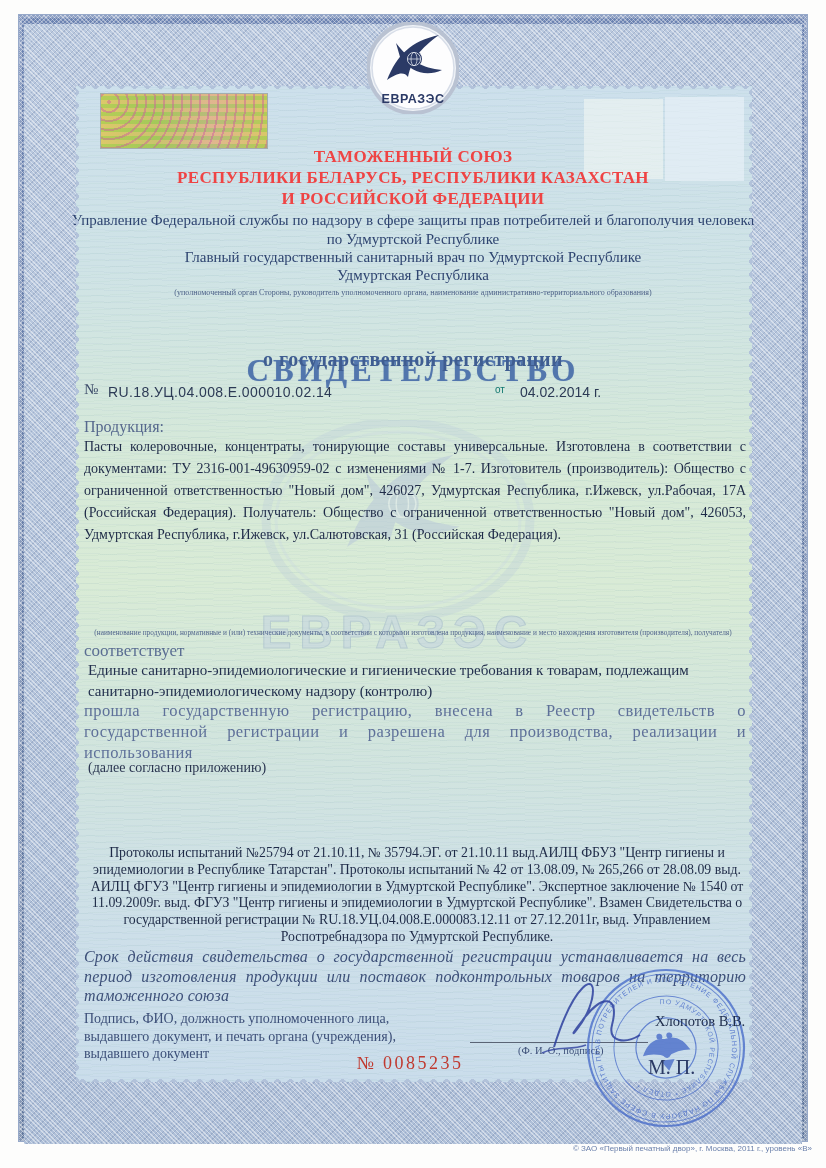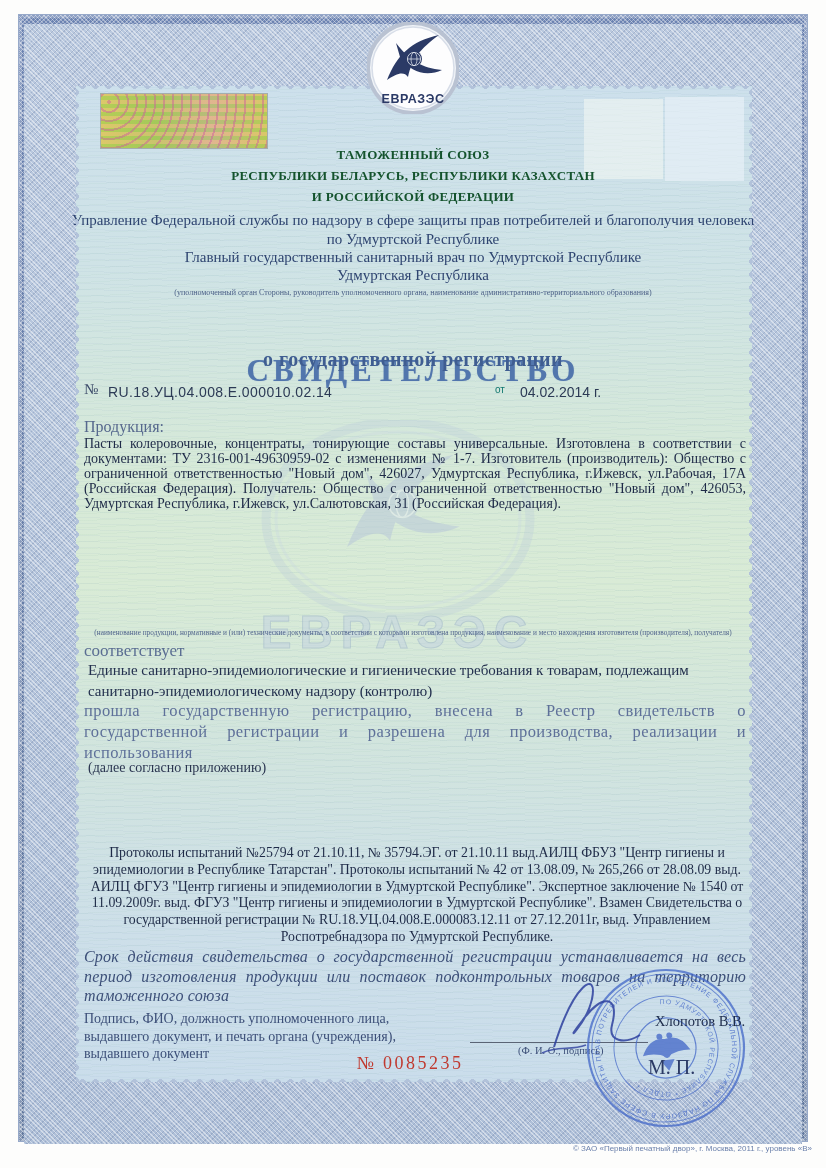--- a/index.html
+++ b/index.html
@@ -48,33 +48,33 @@
   .patch2{left:665px;top:97px;width:79px;height:84px;background:rgba(236,243,250,.6);}
   .logo-top{left:367px;top:22px;width:92px;height:92px;z-index:3;}
   .watermark{left:232px;top:420px;width:332px;height:242px;opacity:.5;pointer-events:none;}
   .stamp{left:585px;top:967px;width:162px;height:162px;z-index:4;transform:rotate(-8deg);opacity:.9;}
   .signature{left:540px;top:965px;width:120px;height:100px;z-index:5;}
   .sigline{left:470px;top:1042px;width:178px;border-bottom:1px solid #5a6475;}
   .sigcaption{left:518px;top:1045px;font-size:10.5px;color:#3c4f78;}
 
   
   .ctr{left:76px;width:674px;text-align:center;}
-  .hbold{font-weight:bold;font-size:13px;color:#14532d;letter-spacing:.3px;}
+  .hbold{font-weight:bold;font-size:17px;color:#ef4444;letter-spacing:.3px;}
   .horg{font-size:15px;color:#2e4470;}
   .hcap{font-size:8px;color:#4a5f86;}
   .title{top:305px;font-weight:bold;font-size:31px;letter-spacing:4px;color:#5276ad;
     text-shadow:0 0 1px rgba(82,118,173,.4);margin-top:48px;}
   .subtitle{top:348px;font-weight:bold;font-size:20px;color:#3f5d91;letter-spacing:.5px;}
   .numlabel{left:84px;top:381px;font-size:15px;color:#3b4a68;}
   .numval{left:108px;top:384px;font-family:"Liberation Sans","DejaVu Sans",sans-serif;
     font-size:14px;color:#2c3a55;letter-spacing:.4px;}
   .datelabel{left:495px;top:384px;font-family:"Liberation Sans","DejaVu Sans",sans-serif;font-size:10px;color:#0f766e;}
   .dateval{left:520px;top:384px;font-family:"Liberation Sans","DejaVu Sans",sans-serif;font-size:14px;color:#2c3a55;}
   .prodlabel{left:84px;top:418px;font-size:16px;color:#56688d;}
-  .prodtext{left:84px;top:436px;width:662px;font-size:14px;line-height:15px;color:#1e2a47;text-align:justify;z-index:2;}
+  .prodtext{left:84px;top:436px;width:662px;font-size:14px;line-height:22px;color:#1e2a47;text-align:justify;z-index:2;}
   .cap2{top:628px;font-size:7.3px;color:#50648c;z-index:2;}
   .conflabel{left:84px;top:641px;font-size:17px;color:#5a6d92;z-index:2;}
   .conftext{left:88px;top:660px;width:652px;font-size:15px;line-height:21px;color:#23304e;z-index:2;}
   .regtext{left:84px;top:700px;width:662px;font-size:16.5px;line-height:21px;color:#5e7099;text-align:justify;letter-spacing:.4px;}
   .regnote{left:88px;top:760px;font-size:14px;color:#2a3550;}
   .basis{left:84px;top:783px;width:662px;font-size:16px;line-height:19.5px;color:#3c4f78;text-align:justify;}
   .protocols{left:84px;top:845px;width:666px;font-size:13.8px;line-height:16.8px;color:#1e2a47;text-align:center;}
   .validity{left:84px;top:947px;width:662px;font-size:16px;line-height:19.5px;color:#3c4f78;text-align:justify;letter-spacing:.2px;font-style:italic;}
   .signote{left:84px;top:1010px;width:345px;font-size:14px;line-height:17.5px;color:#3c4f78;}
   .signer{left:655px;top:1013px;font-size:14.5px;color:#1d2b4a;z-index:6;}

